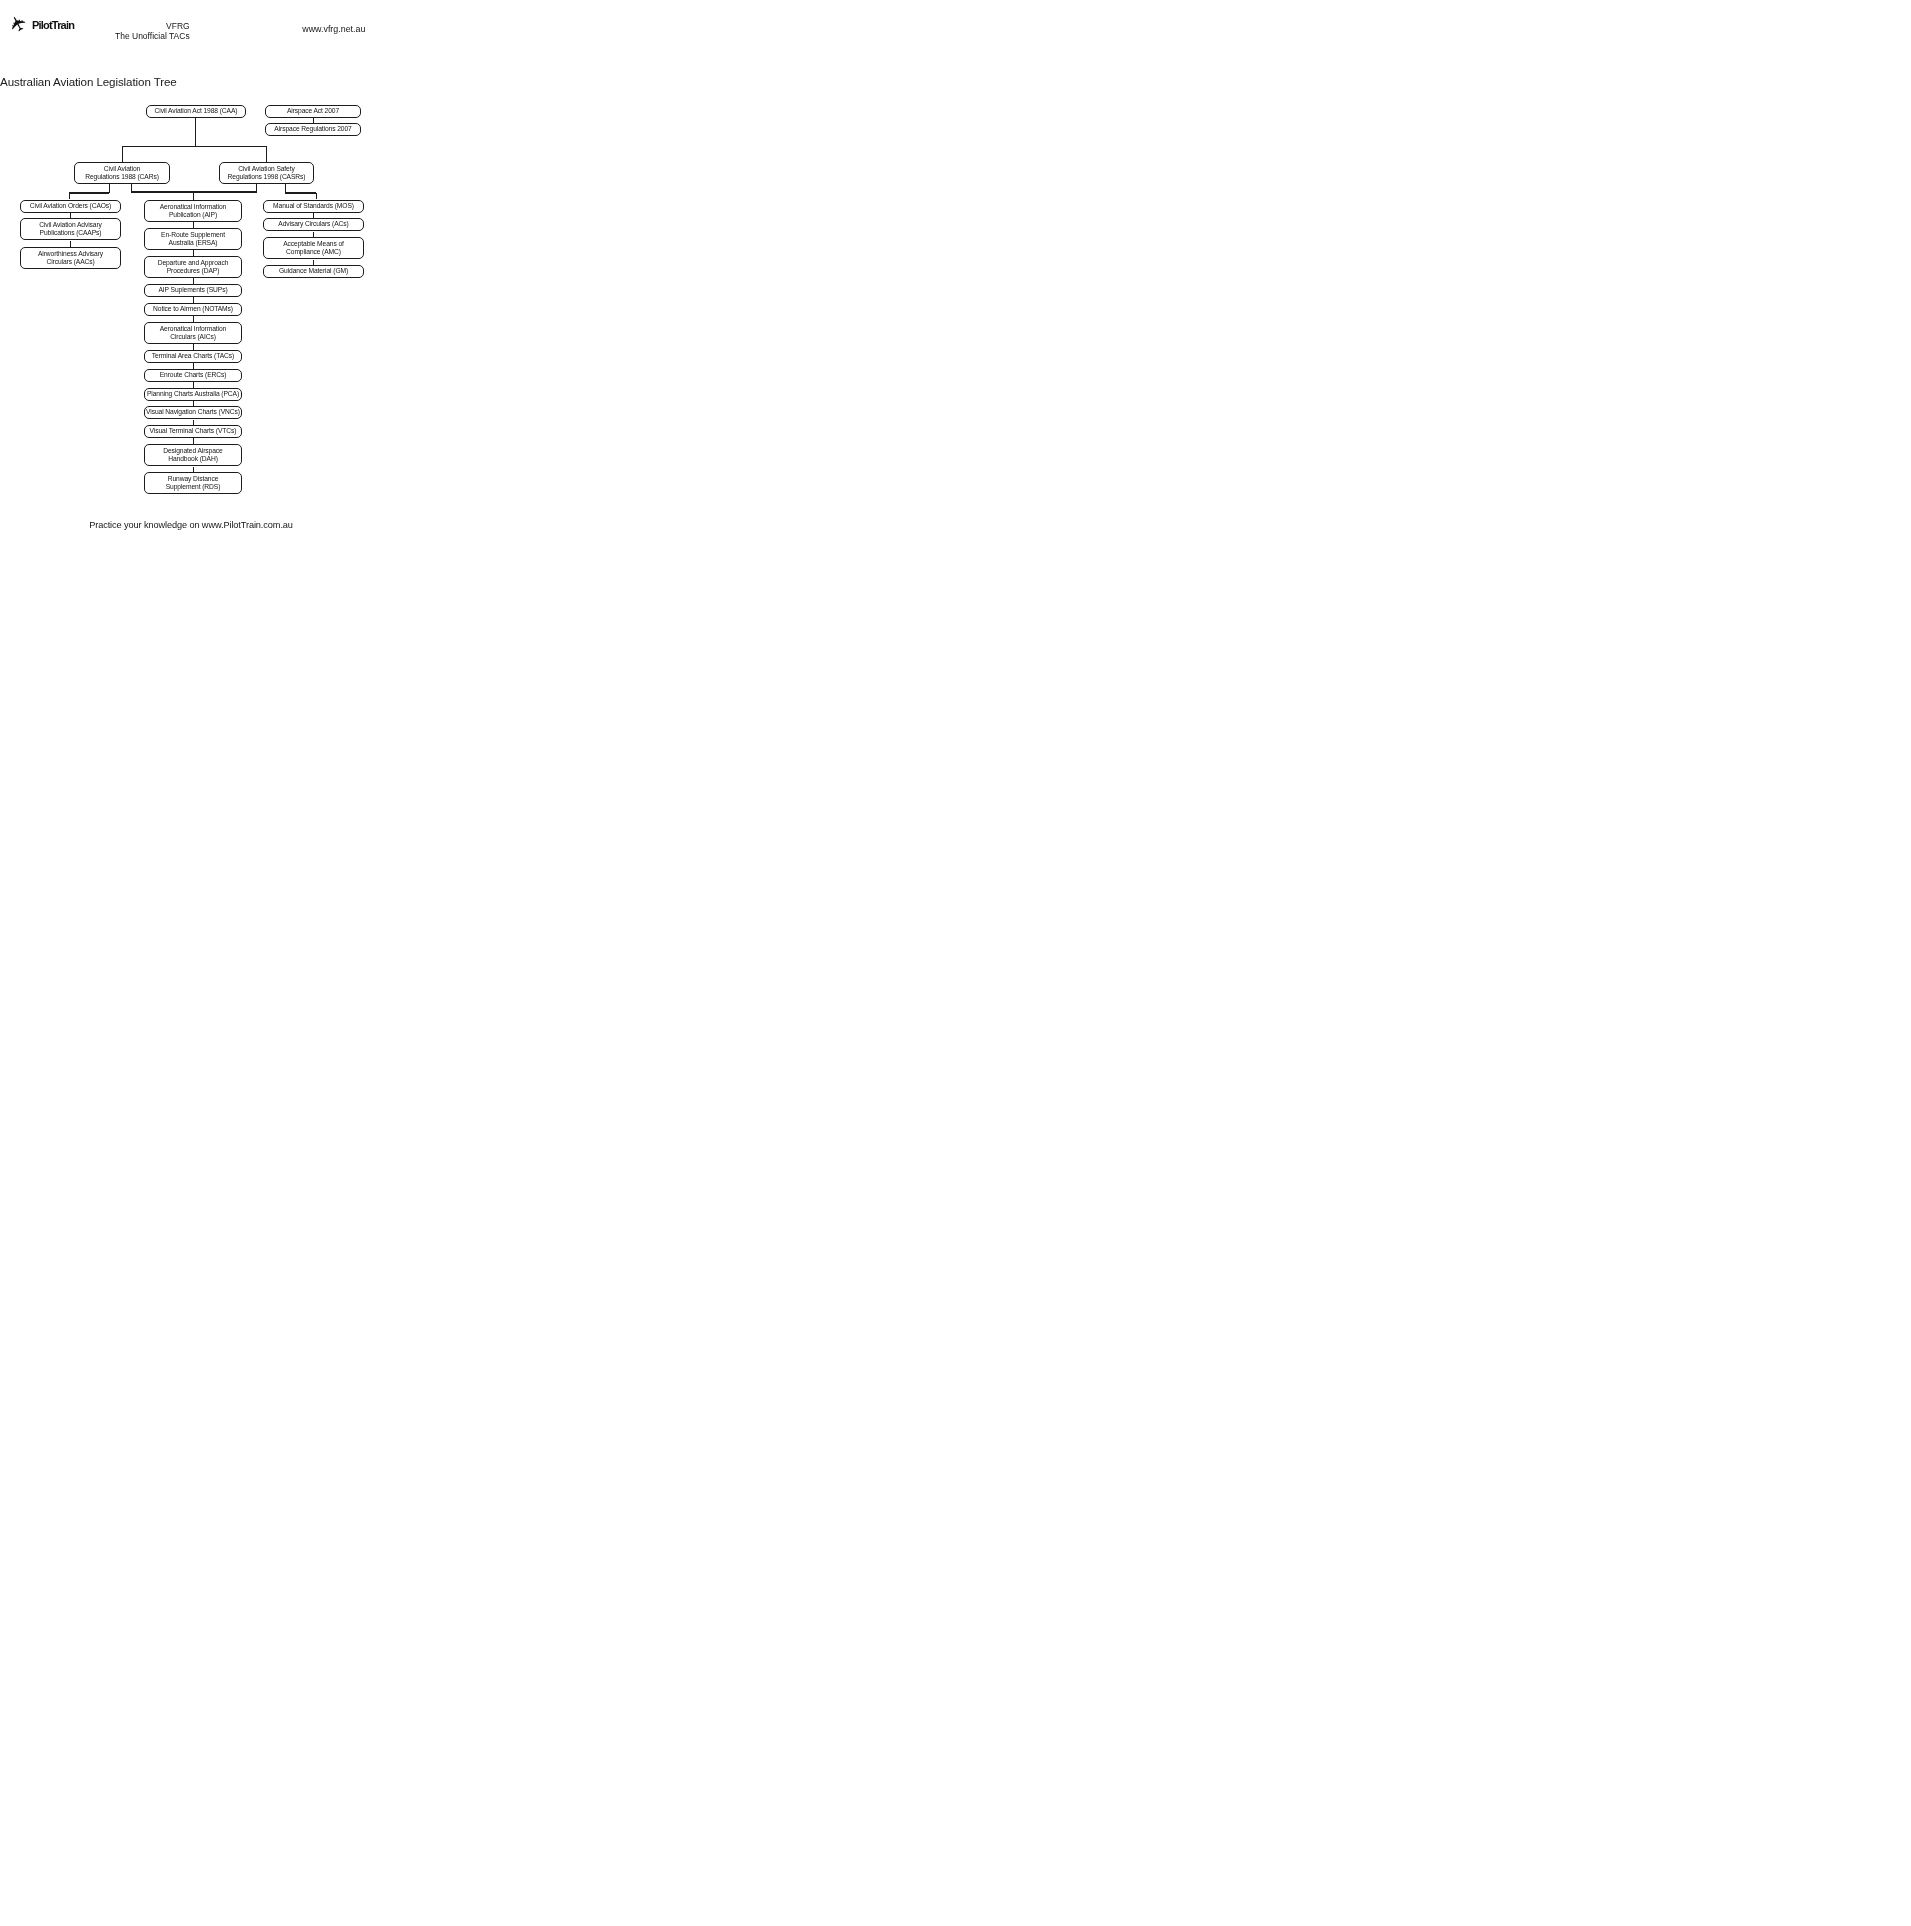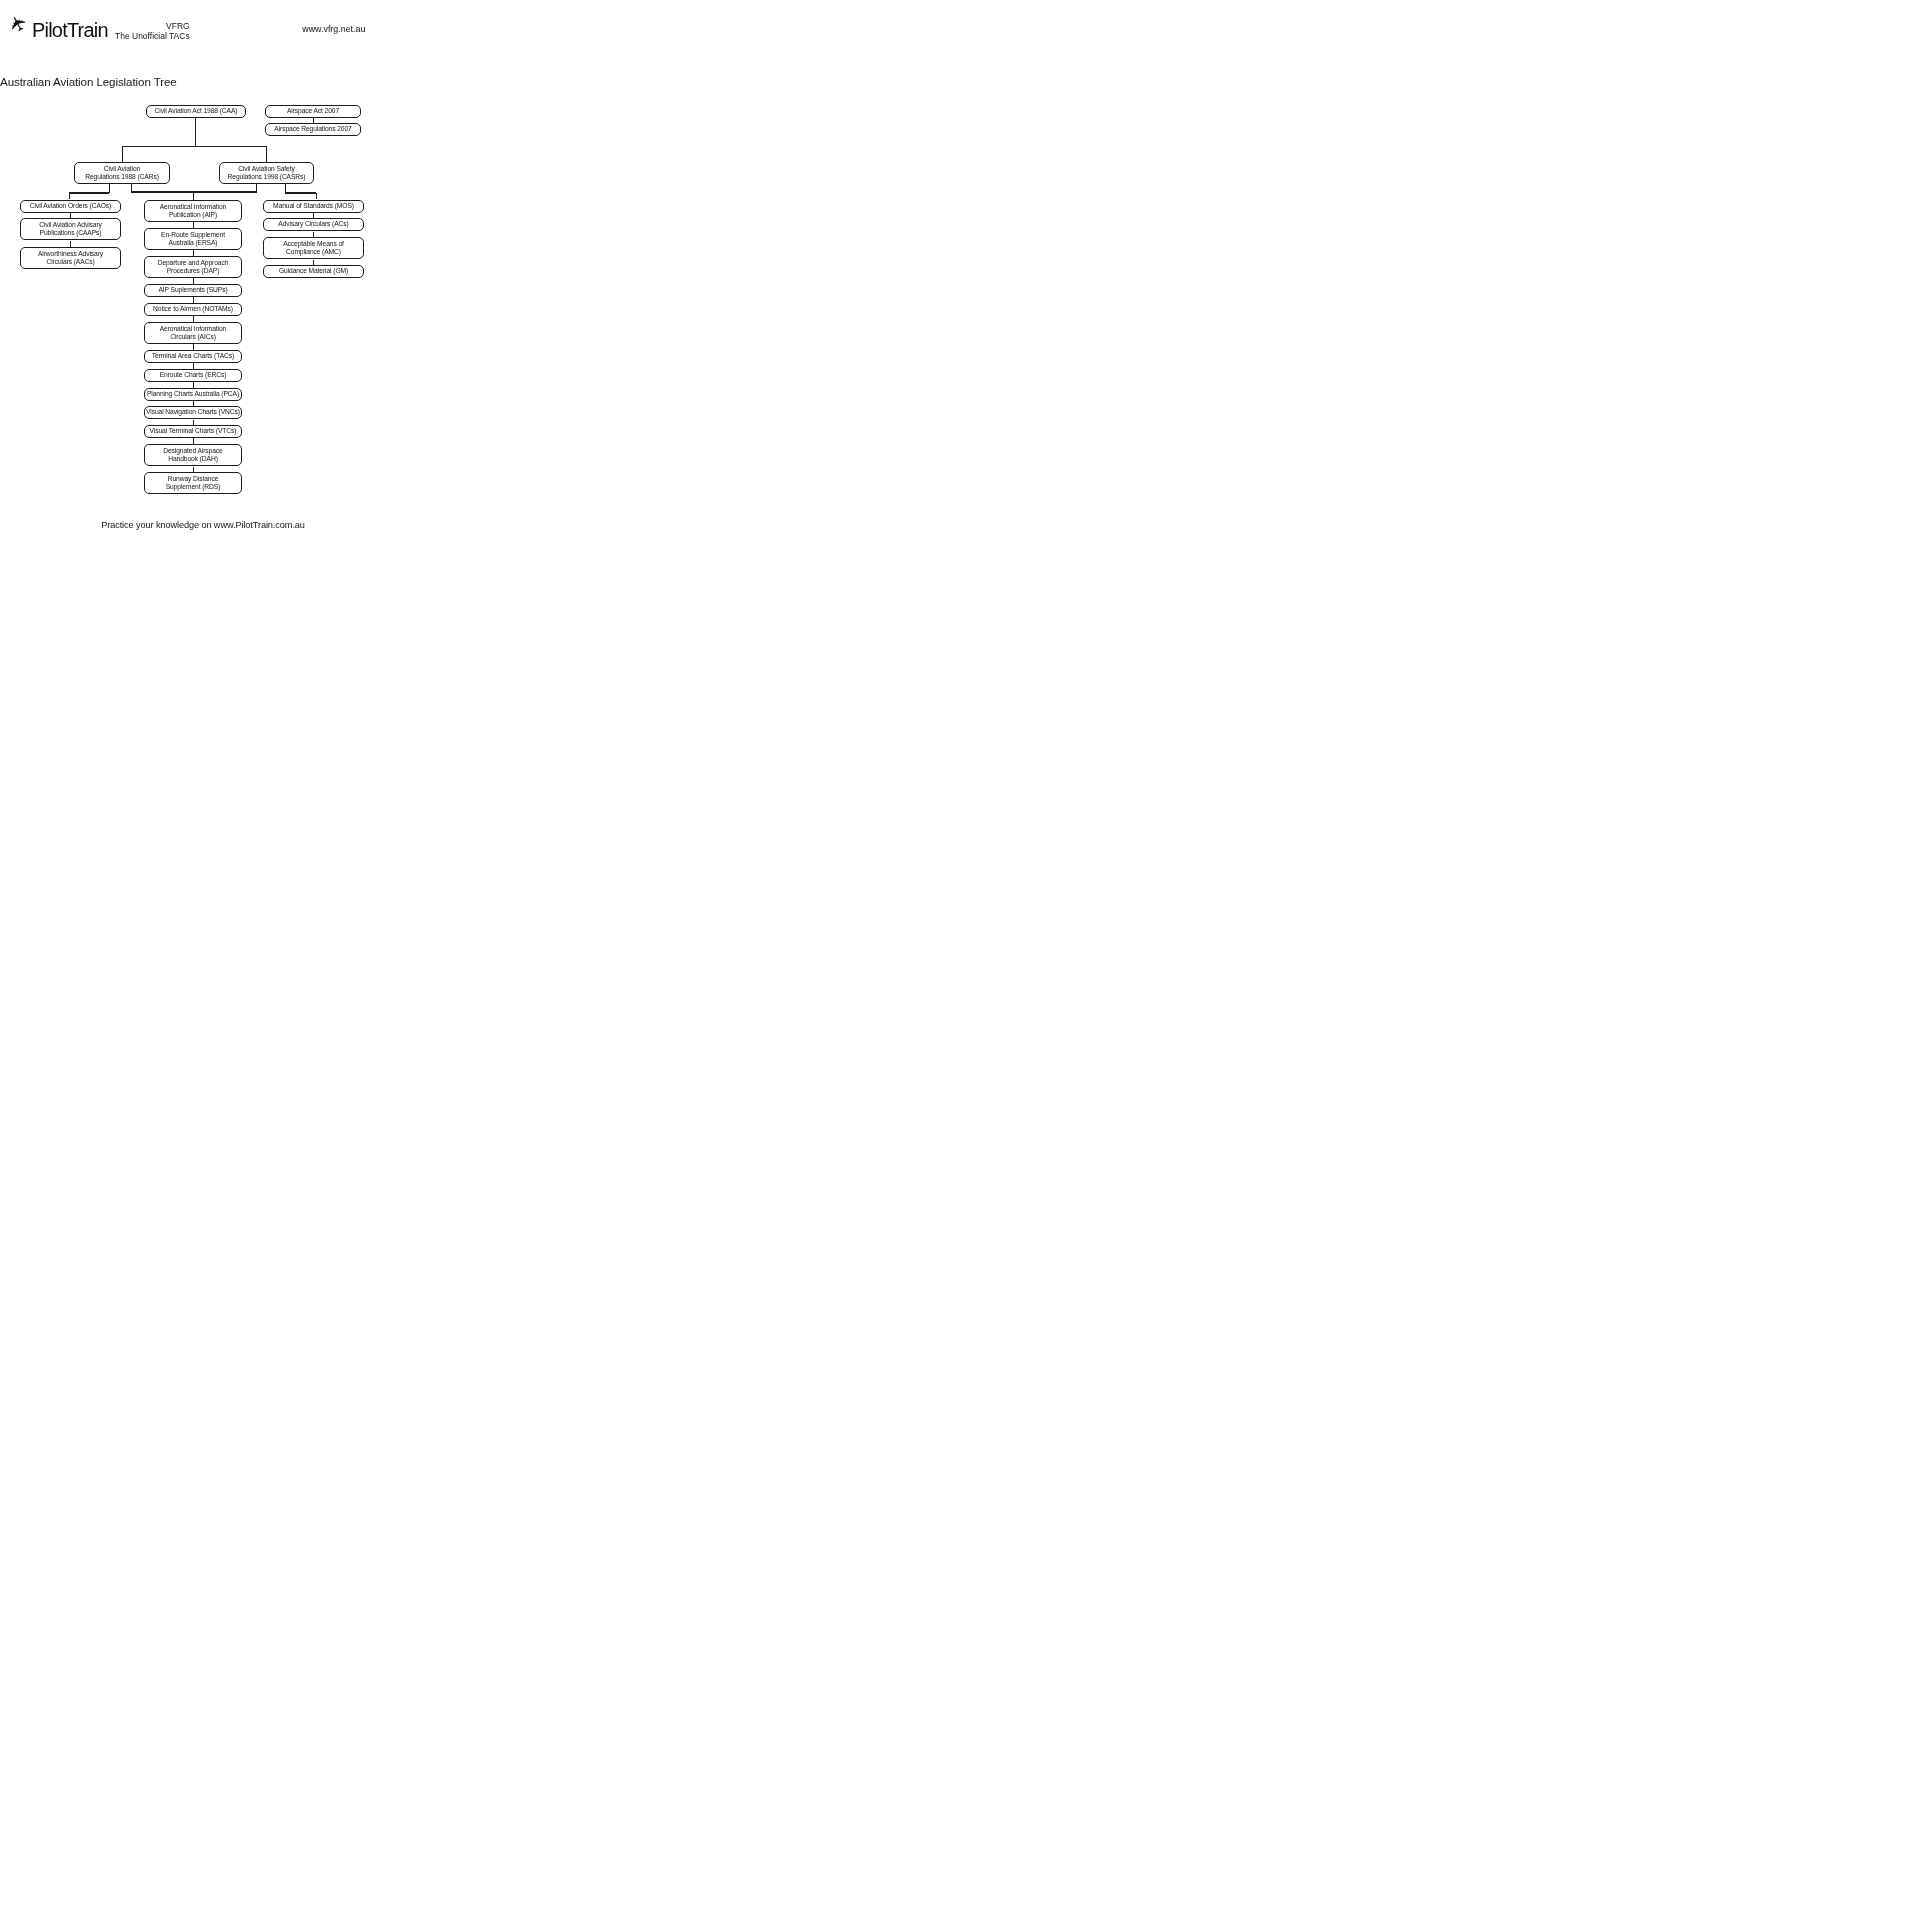--- a/index.html
+++ b/index.html
@@ -2,32 +2,32 @@
 <html style="font-size:6.2px"><head>
 <meta charset="utf-8">
 <style>
   html,body{margin:0;padding:0;background:#ffffff;}
   .page{position:relative;width:382px;height:540px;background:#ffffff;
         font-family:"Liberation Sans",sans-serif;color:#111;overflow:hidden;}
 
   
   .plane{position:absolute;left:8.5px;top:13px;font-size:21px;line-height:1;
          transform:rotate(-118deg);color:#101010;}
-  .brand{position:absolute;left:32px;top:19px;font-size:20px;font-weight:normal;
+  .brand{position:absolute;left:32px;top:19px;font-size:11px;font-weight:bold;
          letter-spacing:-0.8px;color:#101010;white-space:nowrap;}
   .brand-side{position:absolute;left:115px;top:21px;line-height:1.18;
               font-size:8.5px;color:#161616;white-space:nowrap;text-align:right;}
   .brand-side span{display:block;}
   .site-url{position:absolute;right:16.6px;top:24px;font-size:8.9px;color:#161616;}
 
   .doc-title{position:absolute;left:0;top:75px;width:100%;text-align:left;
              font-size:11.6px;letter-spacing:-0.1px;color:#1a1a1a;font-weight:400;}
 
   .footer-tagline{position:absolute;left:0;top:520px;width:100%;text-align:center;
-                  font-size:9.2px;letter-spacing:-0.1px;color:#161616;padding-left:12px;}
+                  font-size:9.2px;letter-spacing:-0.1px;color:#161616;}
 
   
   .node{position:absolute;box-sizing:border-box;background:#fff;
         border:1px solid #1c1c1c;border-radius:5px;
         display:flex;flex-direction:column;justify-content:center;align-items:center;
         text-align:center;font-size:6.7px;letter-spacing:-0.1px;line-height:1.22;
         color:#141414;padding:0 0.8px;white-space:nowrap;z-index:2;}
   .lvl0{border-width:1.2px;}
 
   .n-caa   {left:146px;top:105px;width:100px;height:13px;}

